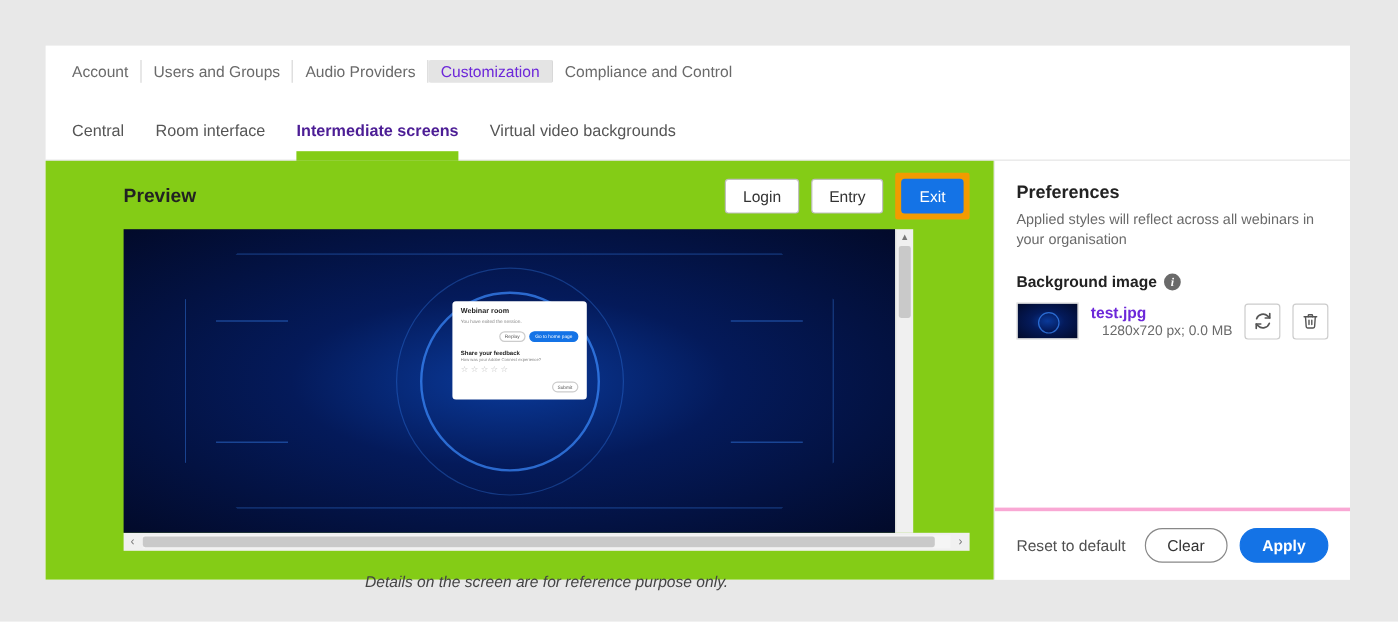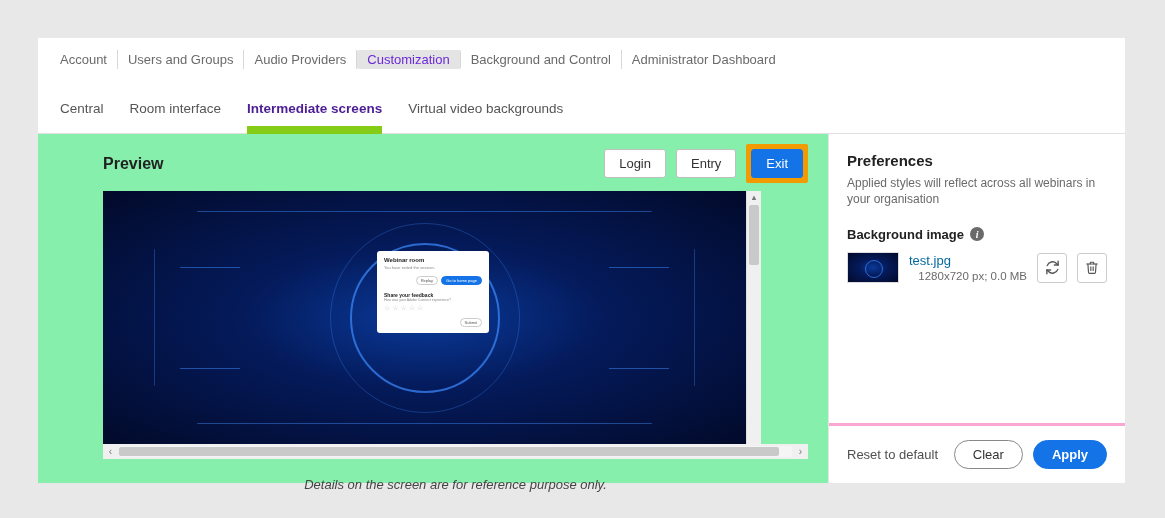--- a/index.html
+++ b/index.html
@@ -60,21 +60,21 @@
     margin-bottom: -1px;
   }
   .content {
     display: flex;
     flex: 1;
     min-height: 0;
   }
   .left {
     flex: 1;
     padding: 10px 20px 10px 65px;
-    background: #86efac;
+    background: #84cc16;
     display: flex;
     flex-direction: column;
     position: relative;
   }
   .left-header {
     display: flex;
     align-items: center;
     justify-content: space-between;
     margin-bottom: 8px;
   }
@@ -211,40 +211,40 @@
     display: flex;
     flex-direction: column;
     background:#fff;
   }
   .right-body {
     padding: 18px 18px 10px;
     flex: 1;
   }
   .pref-title { font-size: 15px; font-weight: 700; color: #222; margin-bottom: 6px; }
   .pref-desc { font-size: 12px; color: #6a6a6a; line-height: 1.35; margin-bottom: 20px; }
-  .bg-label-row { display:flex; align-items:flex-start; gap:6px; font-size:13px; font-weight:700; color:#222; margin-bottom:10px; }
+  .bg-label-row { display:flex; align-items:flex-end; gap:6px; font-size:13px; font-weight:700; color:#222; margin-bottom:10px; }
   .info-icon {
     width:14px; height:14px; border-radius:50%; background:#6a6a6a; color:#fff;
     font-size:10px; font-weight:700; display:flex; align-items:center; justify-content:center;
     font-style: italic; font-family: Georgia, serif;
   }
   .file-row { display:flex; align-items:center; gap:10px; }
   .thumb-small {
     width: 52px; height: 31px;
     background: radial-gradient(ellipse at 50% 50%, #0a3a9a 0%, #041a5a 40%, #020a2a 100%);
     position: relative;
     border:1px solid #ddd;
   }
   .thumb-small::after {
     content:""; position:absolute; top:50%; left:50%;
     width:16px; height:16px; margin:-8px 0 0 -8px;
     border:1px solid rgba(60,140,255,0.7); border-radius:50%;
   }
   .file-meta { flex:1; }
-  .file-name { font-size:13px; font-weight:400; color:#0369a1; }
+  .file-name { font-size:13px; font-weight:700; color:#6d28d9; }
   .file-dim { font-size:11.5px; color:#6a6a6a; margin-top:2px;text-align:right; }
   .icon-btn {
     width:30px; height:30px;
     border:1px solid #ccc; border-radius:3px;
     background:#fff;
     display:flex; align-items:center; justify-content:center;
     cursor:pointer;
     color:#555;
   }
   .right-footer {
@@ -265,22 +265,21 @@
 </head>
 <body>
 
 <div class="app">
 
   <div class="topnav">
     <span class="topnav-item">Account</span>
     <span class="topnav-item">Users and Groups</span>
     <span class="topnav-item">Audio Providers</span>
     <span class="topnav-item active">Customization</span>
-    <span class="topnav-item">Background and Control</span>
-    <span class="topnav-item">Administrator Dashboard</span>
+    <span class="topnav-item">Compliance and Control</span>
   </div>
 
   <div class="subtabs">
     <span class="subtab">Central</span>
     <span class="subtab">Room interface</span>
     <span class="subtab active">Intermediate screens</span>
     <span class="subtab">Virtual video backgrounds</span>
   </div>
 
   <div class="content">

